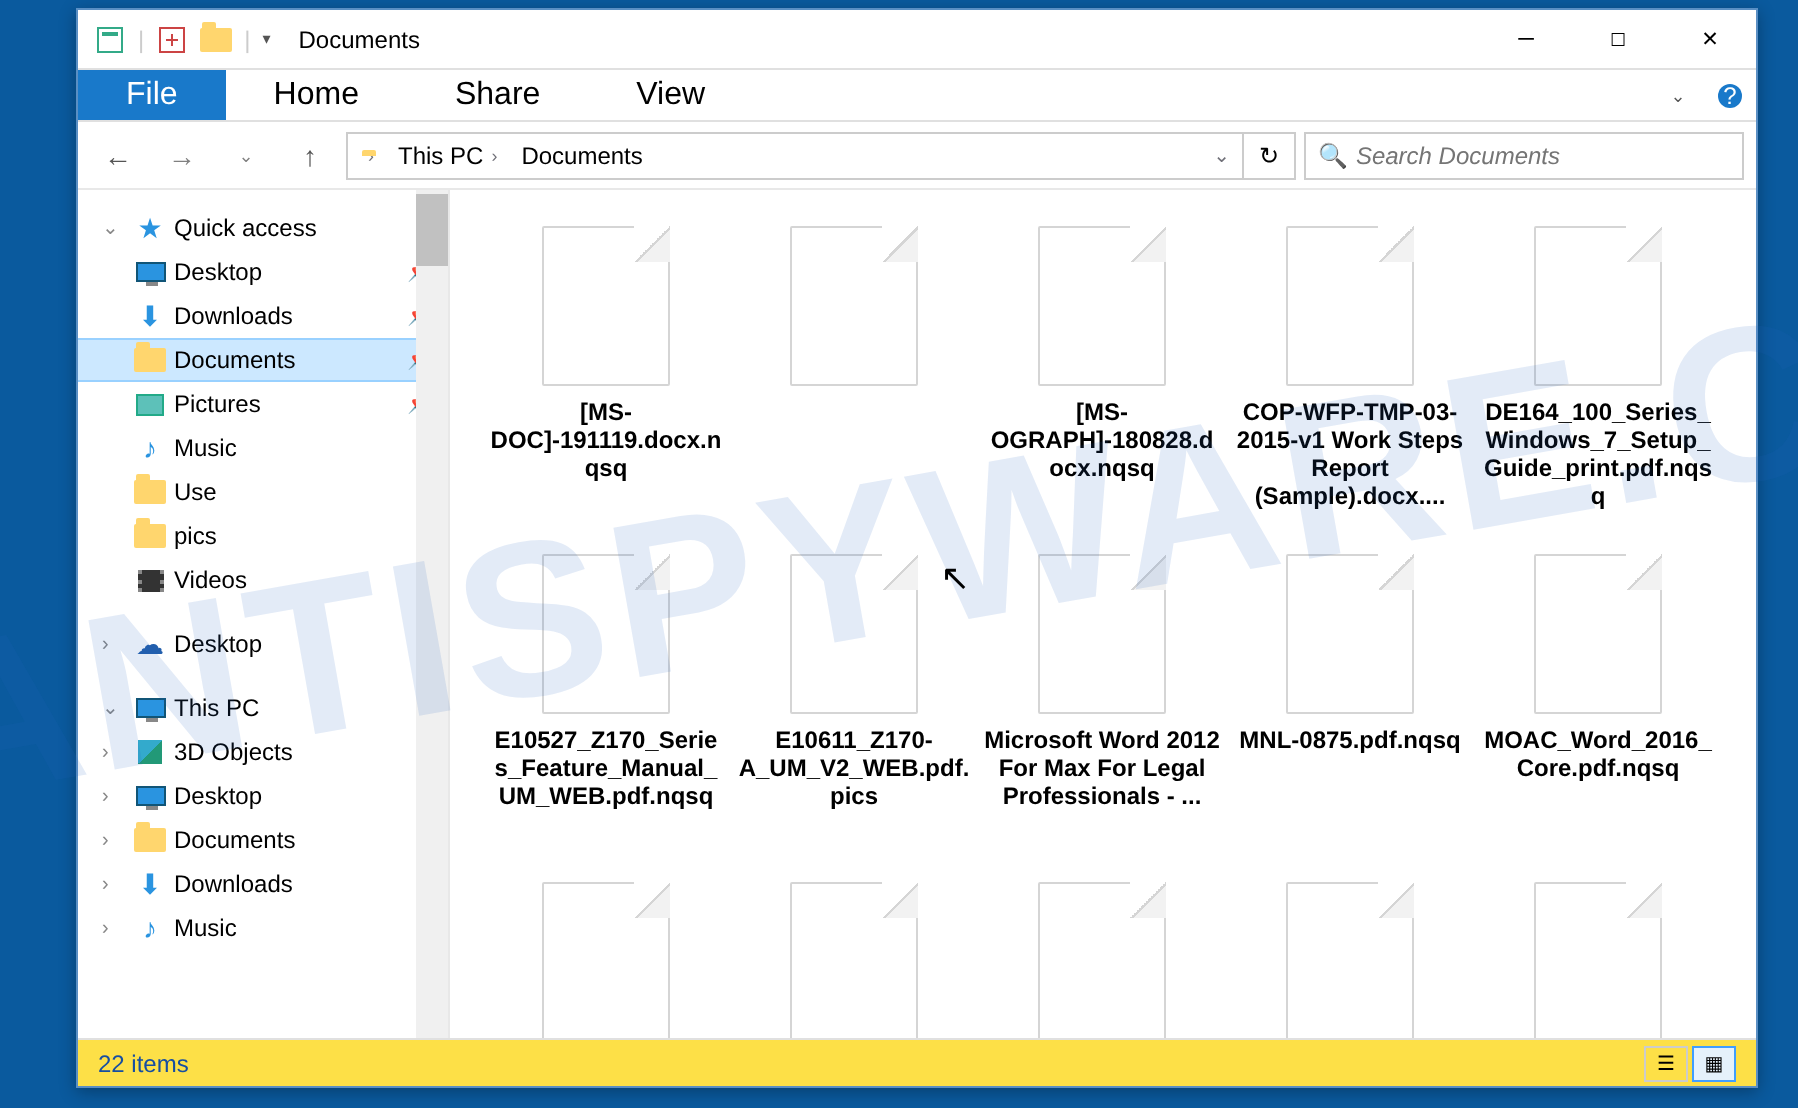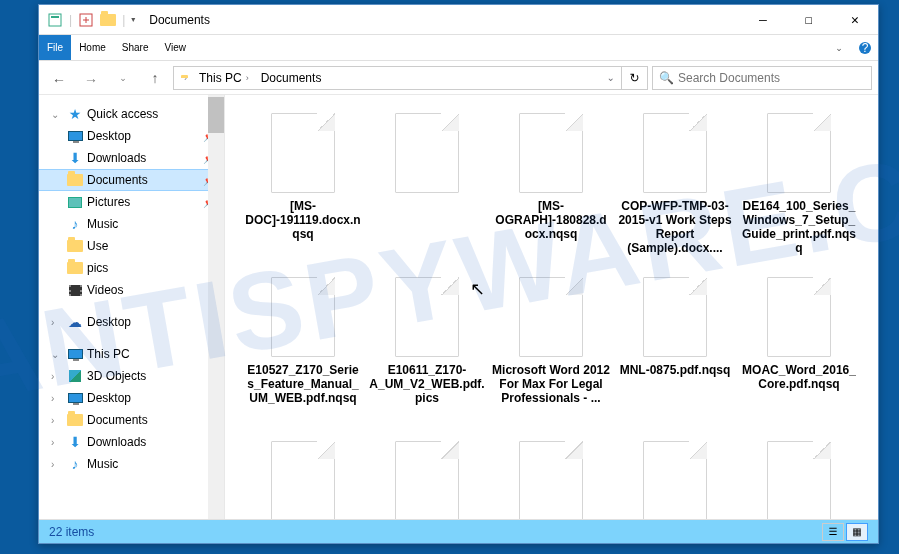--- a/index.html
+++ b/index.html
@@ -5,52 +5,52 @@
 *{box-sizing:border-box;margin:0;padding:0;font-family:"Segoe UI",Tahoma,sans-serif;font-size:12px;}
 body{background:#0a5a9e;width:899px;height:554px;overflow:hidden;}
 .window{position:absolute;top:4px;left:38px;width:841px;height:540px;background:#fff;border:1px solid #5a8fc4;box-shadow:0 2px 8px rgba(0,0,0,.3);}
 .titlebar{height:30px;display:flex;align-items:center;justify-content:space-between;background:#fff;border-bottom:1px solid #e0e0e0;}
 .titlebar-left{display:flex;align-items:center;gap:6px;padding-left:8px;}
 .qat-icon{width:16px;height:16px;display:flex;align-items:center;justify-content:center;}
 .titlebar-title{margin-left:8px;font-size:12px;color:#000;}
 .win-controls{display:flex;}
 .win-btn{width:46px;height:30px;display:flex;align-items:center;justify-content:center;font-family:monospace;font-size:13px;color:#000;}
 .ribbon{height:26px;display:flex;align-items:stretch;border-bottom:1px solid #e0e0e0;}
-.rib-tab{padding:0 8px;display:flex;align-items:center;font-size:10px;color:#000;}
+.rib-tab{padding:0 24px;display:flex;align-items:center;font-size:16px;color:#000;}
 .rib-tab.file{background:#1979ca;color:#fff;}
 .ribbon-spacer{flex:1;}
 .rib-help{width:26px;display:flex;align-items:center;justify-content:center;}
 .addr{height:34px;display:flex;align-items:center;padding:0 6px;gap:4px;border-bottom:1px solid #e8e8e8;}
 .nav-btn{width:28px;height:24px;display:flex;align-items:center;justify-content:center;color:#808080;font-size:14px;}
 .nav-btn.active{color:#555;}
 .crumb-box{flex:1;height:24px;border:1px solid #ccc;display:flex;align-items:center;min-width:0;}
 .crumb-seg{padding:0 6px;height:100%;display:flex;align-items:center;gap:4px;}
 .crumb-seg .chev{color:#707078;font-size:9px;}
 .crumb-refresh{width:26px;height:24px;display:flex;align-items:center;justify-content:center;border-left:1px solid #ccc;}
 .search{width:220px;height:24px;border:1px solid #ccc;display:flex;align-items:center;padding:0 6px;gap:4px;color:#777;}
-.search input{border:none;outline:none;flex:1;font-size:12px;color:#0f766e;}
+.search input{border:none;outline:none;flex:1;font-size:12px;color:#0f766e;font-style:italic;}
 .body{display:flex;height:425px;}
 .sidebar{width:186px;border-right:1px solid #e8e8e8;position:relative;padding-top:8px;overflow:hidden;}
 .tree-group{margin-bottom:10px;}
 .tree-row{height:22px;display:flex;align-items:center;padding-left:12px;gap:4px;white-space:nowrap;}
 .tree-row.lvl1{}
 .tree-row.selected{background:#cce8ff;border:1px solid #99d1ff;border-left:none;border-right:none;}
 .tree-row .exp{width:12px;color:#888;font-size:10px;}
 .tree-row .icn{width:16px;height:16px;display:flex;align-items:center;justify-content:center;}
 .tree-row .lbl{color:#000;}
 .pin{margin-left:auto;margin-right:8px;color:#6b6b6b;font-size:10px;}
 .sb-scroll{position:absolute;right:0;top:0;width:16px;height:100%;background:#f0f0f0;}
 .sb-thumb{position:absolute;right:0;top:2px;width:16px;height:36px;background:#c1c1c1;}
 .content{flex:1;overflow:hidden;position:relative;}
 .files{display:flex;flex-wrap:wrap;padding:10px 0 0 16px;gap:0;}
 .file-item{width:124px;height:164px;display:flex;flex-direction:column;align-items:center;padding-top:8px;font-weight:bold;}
 .file-icon{width:64px;height:80px;background:#fff;border:1px solid #d5d5d5;position:relative;border-radius:1px;}
 .file-icon::before{content:"";position:absolute;top:-1px;right:-1px;width:18px;height:18px;background:linear-gradient(135deg,#fff 0 50%,#d5d5d5 50% 55%,#f2f2f2 55% 100%);}
 .file-name{margin-top:6px;text-align:center;font-size:12px;line-height:14px;color:#000;width:118px;word-wrap:break-word;max-height:56px;overflow:hidden;}
-.status{position:absolute;bottom:0;left:0;right:0;height:24px;border-top:1px solid #e0e0e0;display:flex;align-items:center;padding:0 10px;justify-content:space-between;background:#7dd3fc;}
+.status{position:absolute;bottom:0;left:0;right:0;height:24px;border-top:1px solid #e0e0e0;display:flex;align-items:center;padding:0 10px;justify-content:space-between;background:#fde047;}
 .status-left{color:#164ea2;}
 .view-btns{display:flex;gap:2px;}
 .view-btn{width:22px;height:18px;border:1px solid #ccc;display:flex;align-items:center;justify-content:center;font-size:10px;}
 .view-btn.active{border-color:#409eff;background:#e5f1fb;}
 
 .fold{width:16px;height:12px;background:#ffd66e;border-radius:1px;position:relative;}
 .fold::before{content:"";position:absolute;top:-3px;left:1px;width:7px;height:3px;background:#ffd66e;border-radius:1px 1px 0 0;}
 .mon{width:15px;height:10px;background:#2a94e0;border:1px solid #157;position:relative;}
 .mon::after{content:"";position:absolute;bottom:-3px;left:4px;width:6px;height:2px;background:#888;}
 .star{color:#2a94e0;font-size:14px;}

